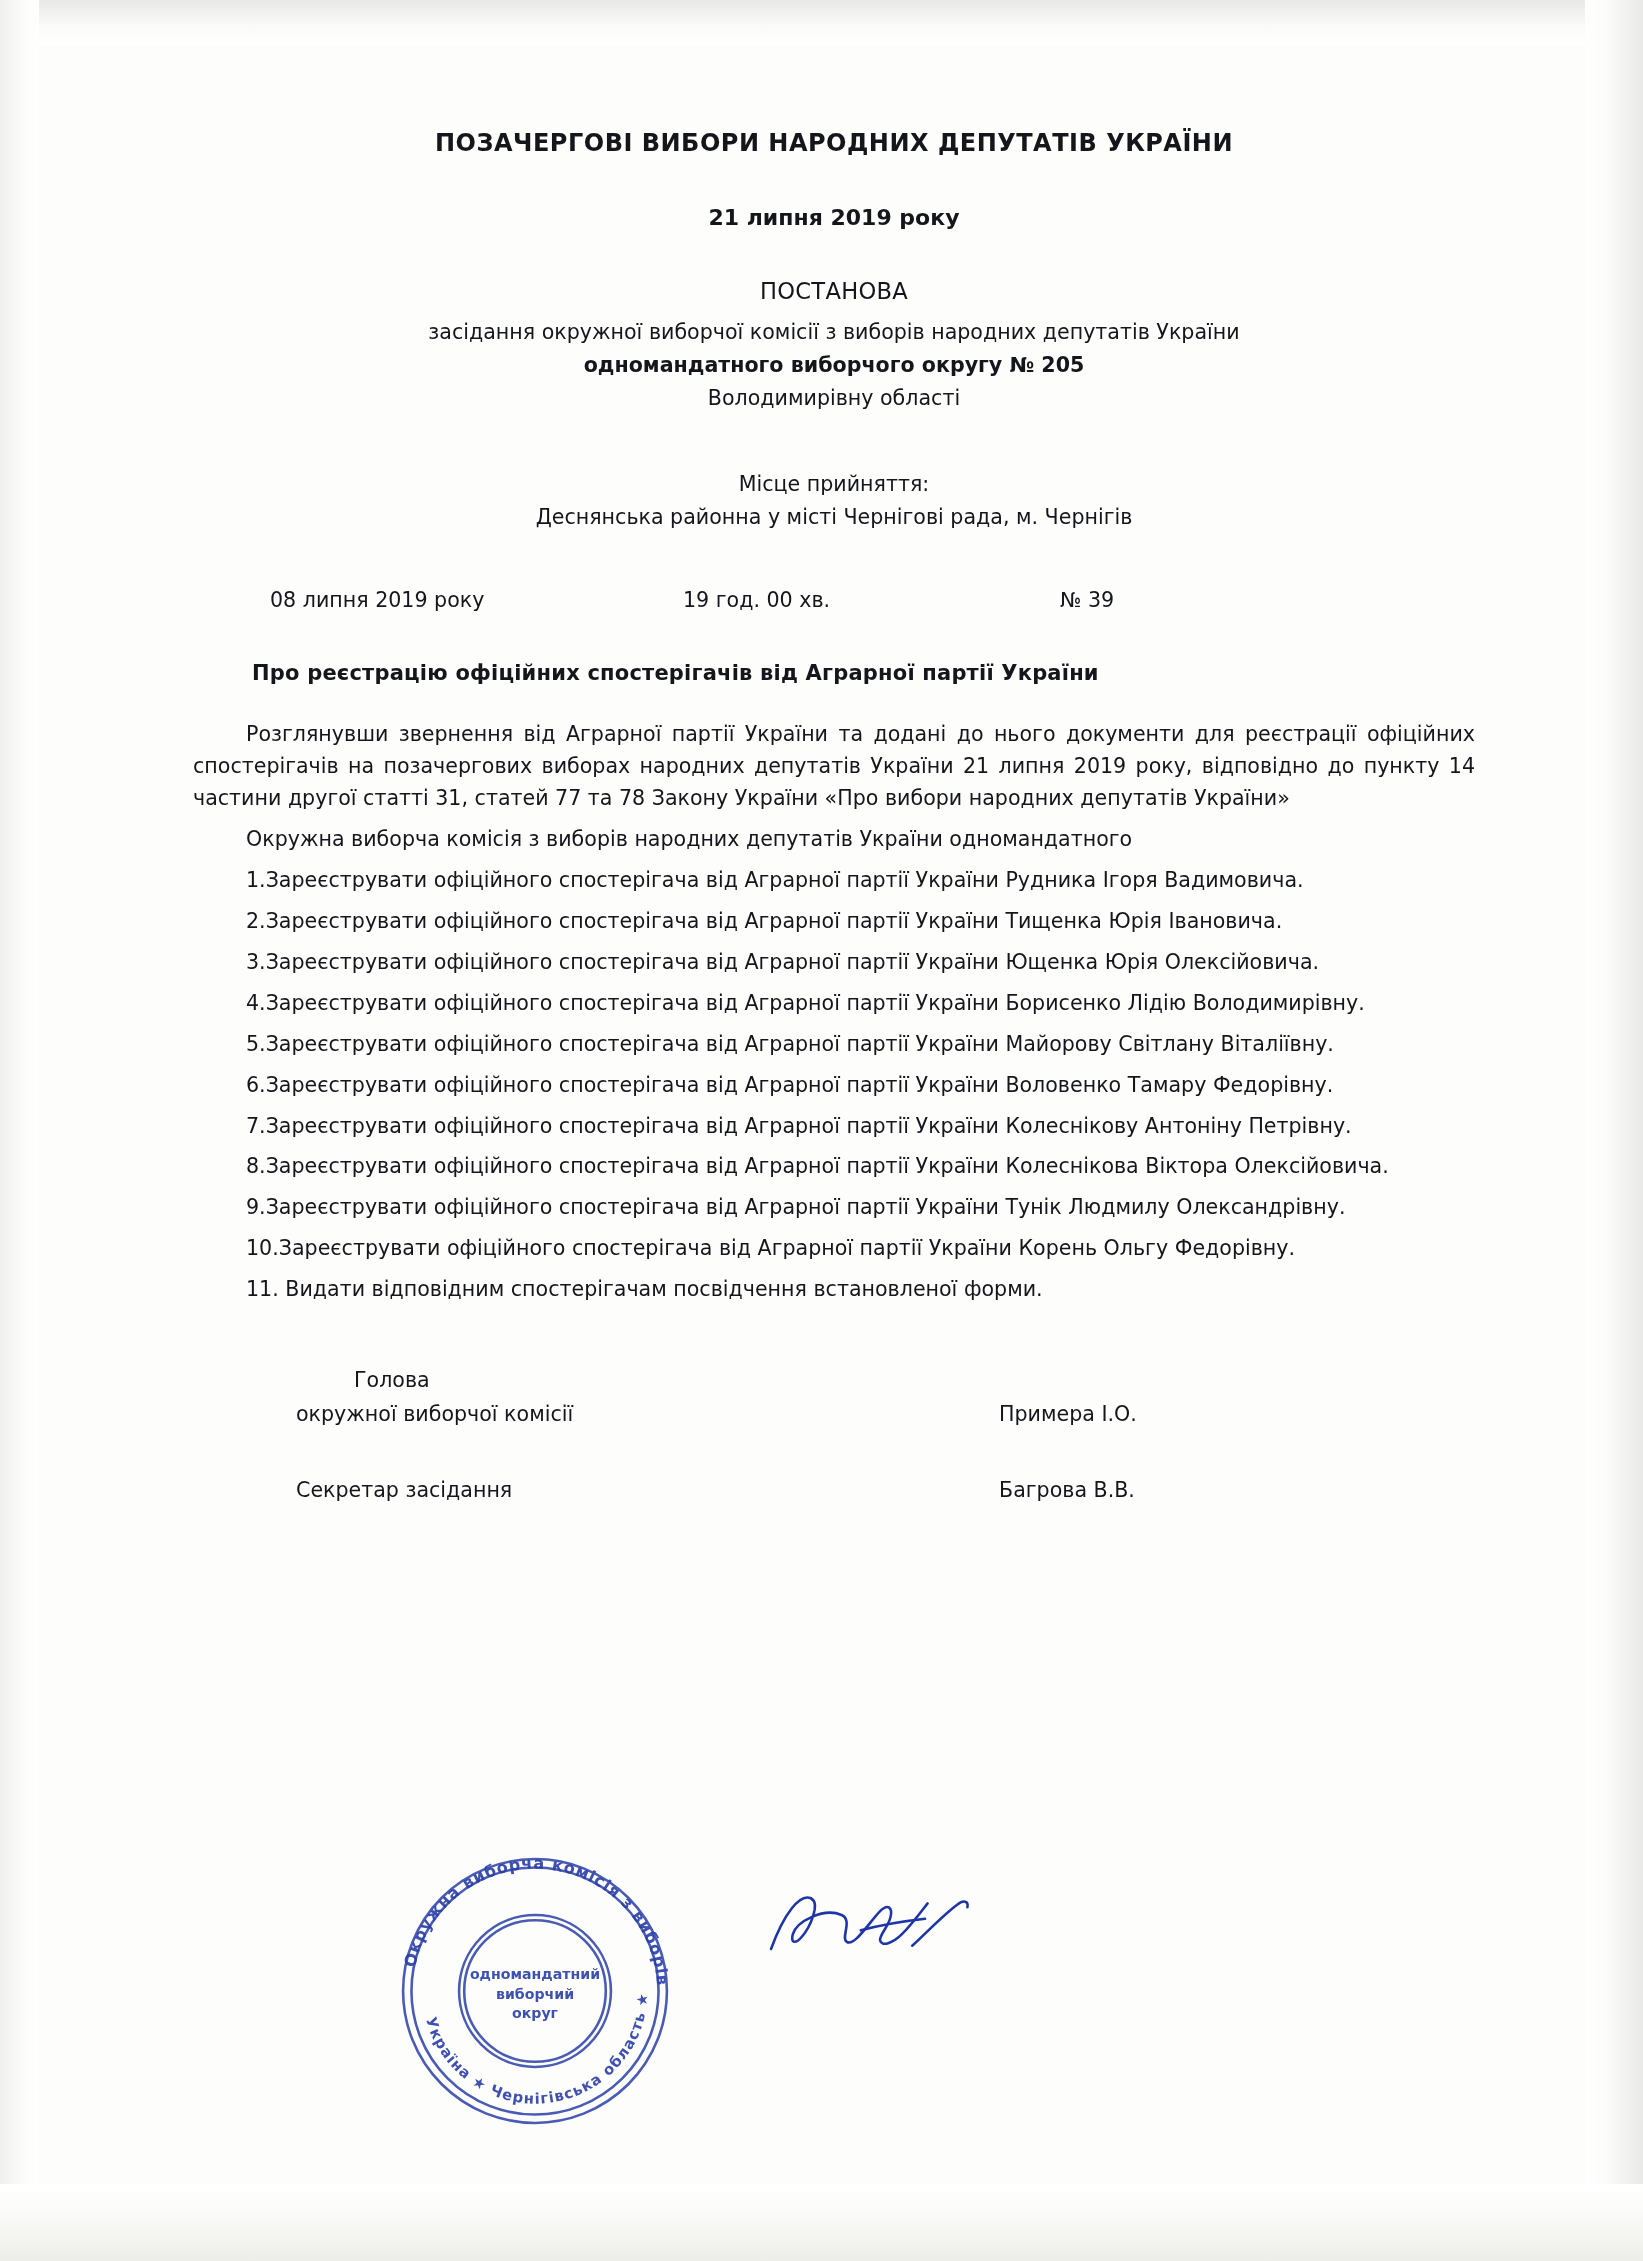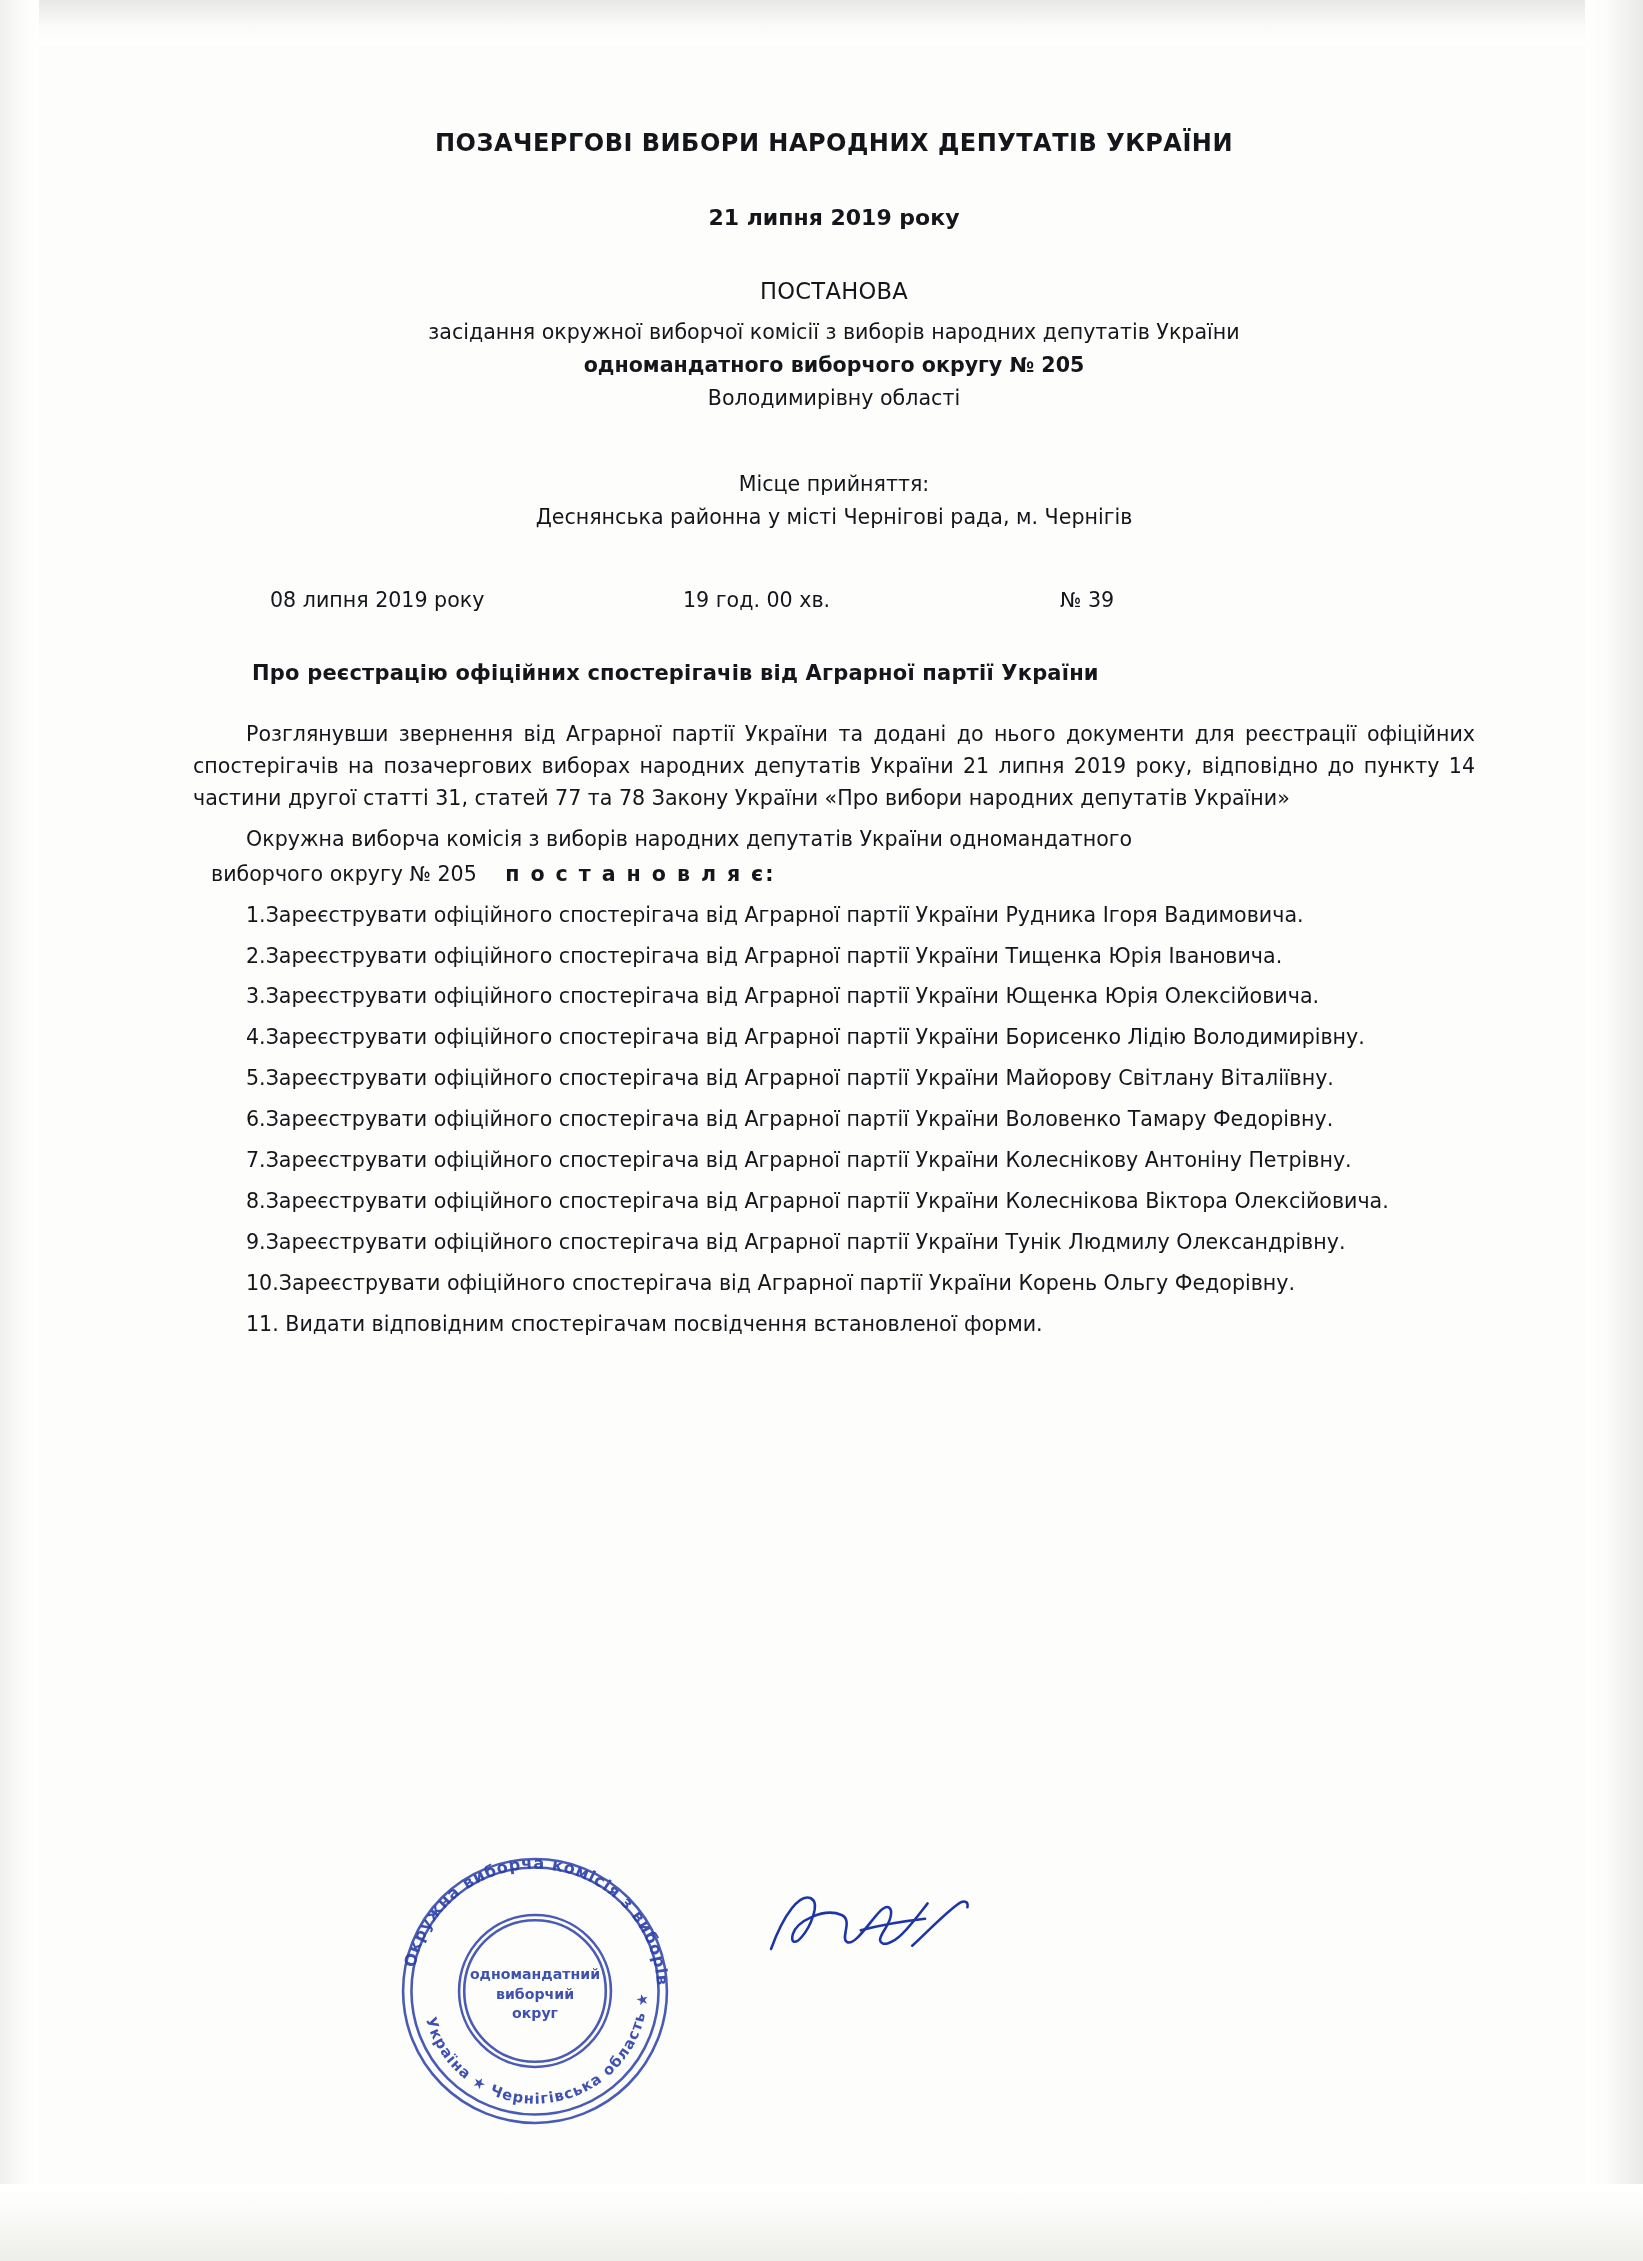--- a/index.html
+++ b/index.html
@@ -193,37 +193,40 @@
         <span class="c2">19 год. 00  хв.</span>
         <span class="c3">№  39</span>
       </div>
 
       <div class="t-subject">Про  реєстрацію  офіційних  спостерігачів  від   Аграрної партії  України</div>
 
       <div class="body-text"><span class="indent"></span><span>Розглянувши  звернення  від  Аграрної партії  України   та    додані до нього документи для реєстрації  офіційних  спостерігачів на позачергових виборах народних депутатів України 21  липня 2019 року, відповідно до пункту 14 частини другої статті 31, статей 77  та  78  Закону України «Про вибори народних депутатів України»</span></div>
 
       <div class="para-sp nowrap-left"><span class="indent"></span><span>Окружна  виборча комісія   з виборів  народних   депутатів  України одномандатного</span></div>
 
-      <div class="para nowrap-left">
-        <span style="display:inline-block;width:18px;"></span><span>виборчого  округу   № 205</span>
-        <span style="display:inline-block;width:22px;"></span><span class="bold-spaced">п о с т а н о в л я є:</span>
-      </div>
 
       <div class="para-sp"><span class="indent"></span><span>1.Зареєструвати  офіційного  спостерігача      від    Аграрної  партії  України  Рудника  Ігоря Вадимовича.</span></div>
       <div class="para-sp"><span class="indent"></span><span>2.Зареєструвати  офіційного спостерігача  від  Аграрної партії України Тищенка Юрія Івановича.</span></div>
       <div class="para-sp"><span class="indent"></span><span>3.Зареєструвати  офіційного  спостерігача     від    Аграрної  партії  України  Ющенка  Юрія Олексійовича.</span></div>
       <div class="para-sp"><span class="indent"></span><span>4.Зареєструвати  офіційного  спостерігача    від    Аграрної  партії  України  Борисенко  Лідію Володимирівну.</span></div>
       <div class="para-sp"><span class="indent"></span><span>5.Зареєструвати  офіційного  спостерігача    від   Аграрної  партії  України  Майорову  Світлану Віталіївну.</span></div>
       <div class="para-sp"><span class="indent"></span><span>6.Зареєструвати  офіційного  спостерігача    від    Аграрної  партії  України  Воловенко  Тамару Федорівну.</span></div>
       <div class="para-sp"><span class="indent"></span><span>7.Зареєструвати  офіційного  спостерігача    від   Аграрної  партії  України  Колеснікову  Антоніну Петрівну.</span></div>
       <div class="para-sp"><span class="indent"></span><span>8.Зареєструвати  офіційного  спостерігача    від    Аграрної  партії  України  Колеснікова  Віктора Олексійовича.</span></div>
       <div class="para-sp"><span class="indent"></span><span>9.Зареєструвати  офіційного  спостерігача     від    Аграрної  партії  України  Тунік  Людмилу Олександрівну.</span></div>
       <div class="para-sp nowrap-left"><span class="indent"></span><span>10.Зареєструвати  офіційного спостерігача  від  Аграрної партії України  Корень Ольгу Федорівну.</span></div>
       <div class="para-sp nowrap-left"><span class="indent"></span><span>11. Видати  відповідним  спостерігачам  посвідчення  встановленої  форми.</span></div>
 
+      <div class="sign-block">
+        <span class="sign-row1-l">Голова</span>
+        <span class="sign-row2-l">окружної  виборчої   комісії</span>
+        <span class="sign-row1-r">Примера  І.О.</span>
+        <span class="sign-row3-l">Секретар засідання</span>
+        <span class="sign-row3-r">Багрова  В.В.</span>
+      </div>
 
     </div>
 
     <div class="stamp">
       <svg width="296" height="296" viewBox="0 0 460 460" xmlns="http://www.w3.org/2000/svg">
         <defs>
           <path id="outerArc" d="M 40,230 A 190,190 0 1 1 420,230"></path>
           <path id="bottomArc" d="M 55,230 A 175,175 0 0 0 405,230"></path>
         </defs>
         <g fill="none" stroke="#2a3fa8" stroke-width="4" opacity="0.85">

